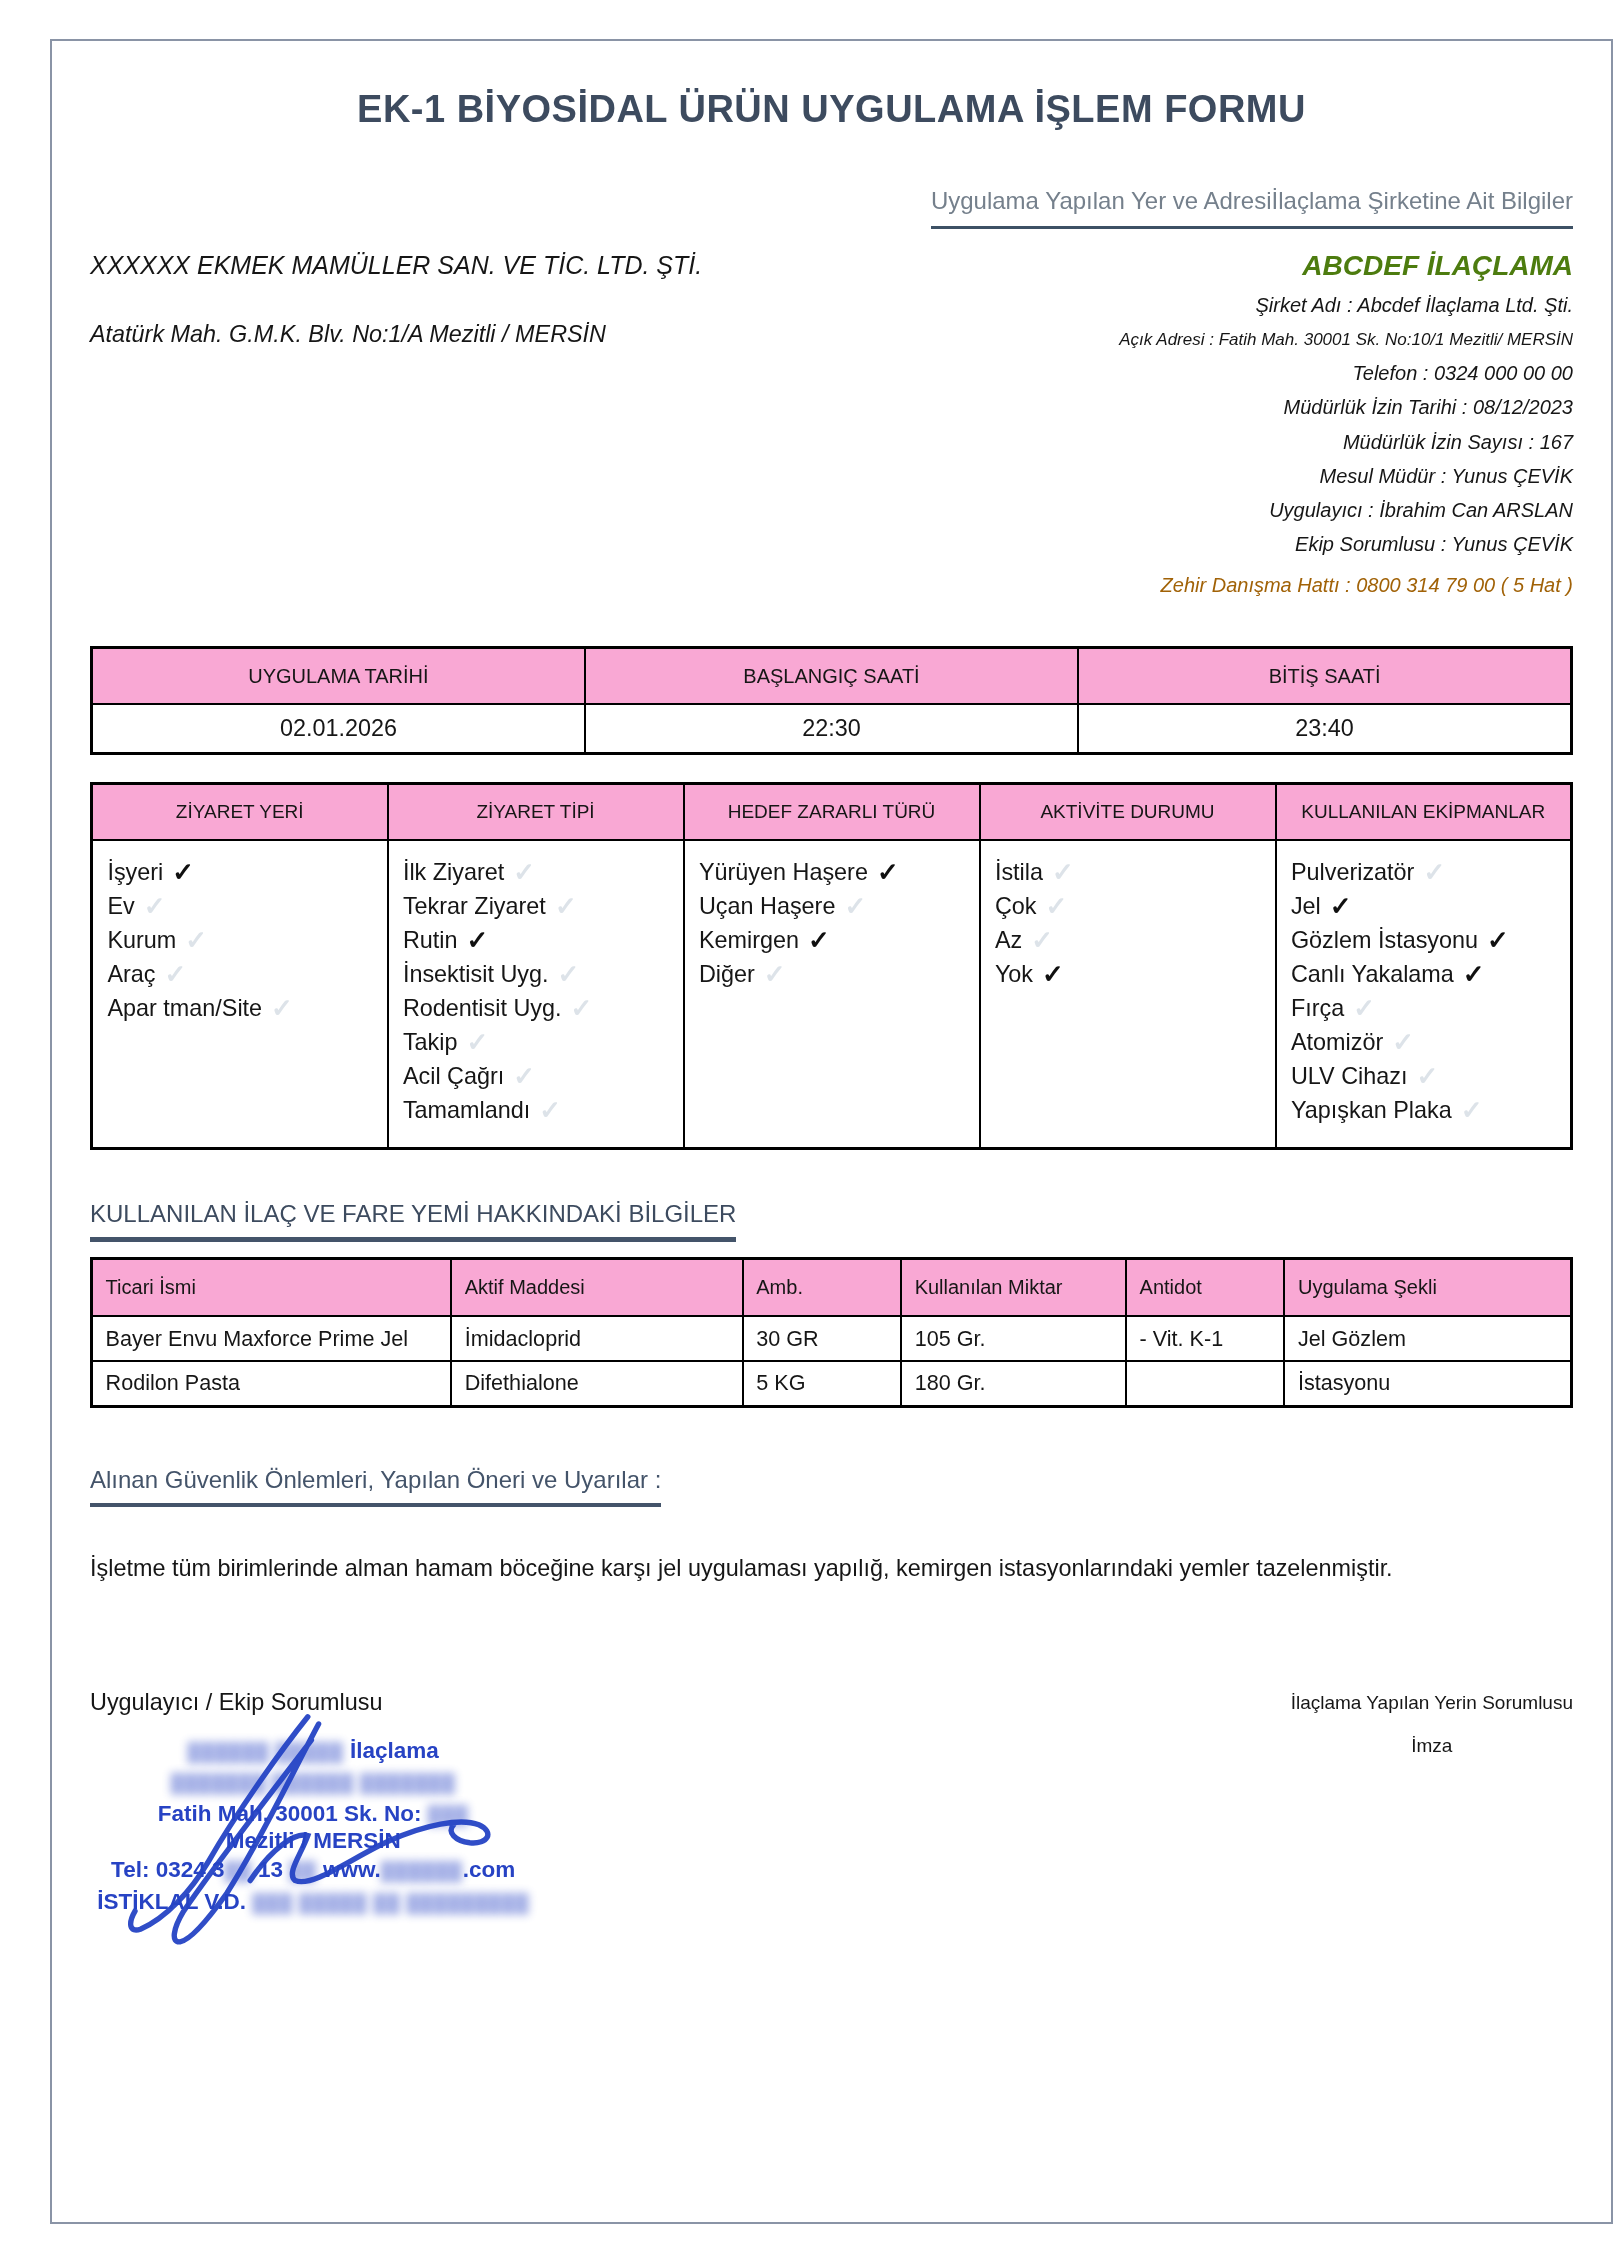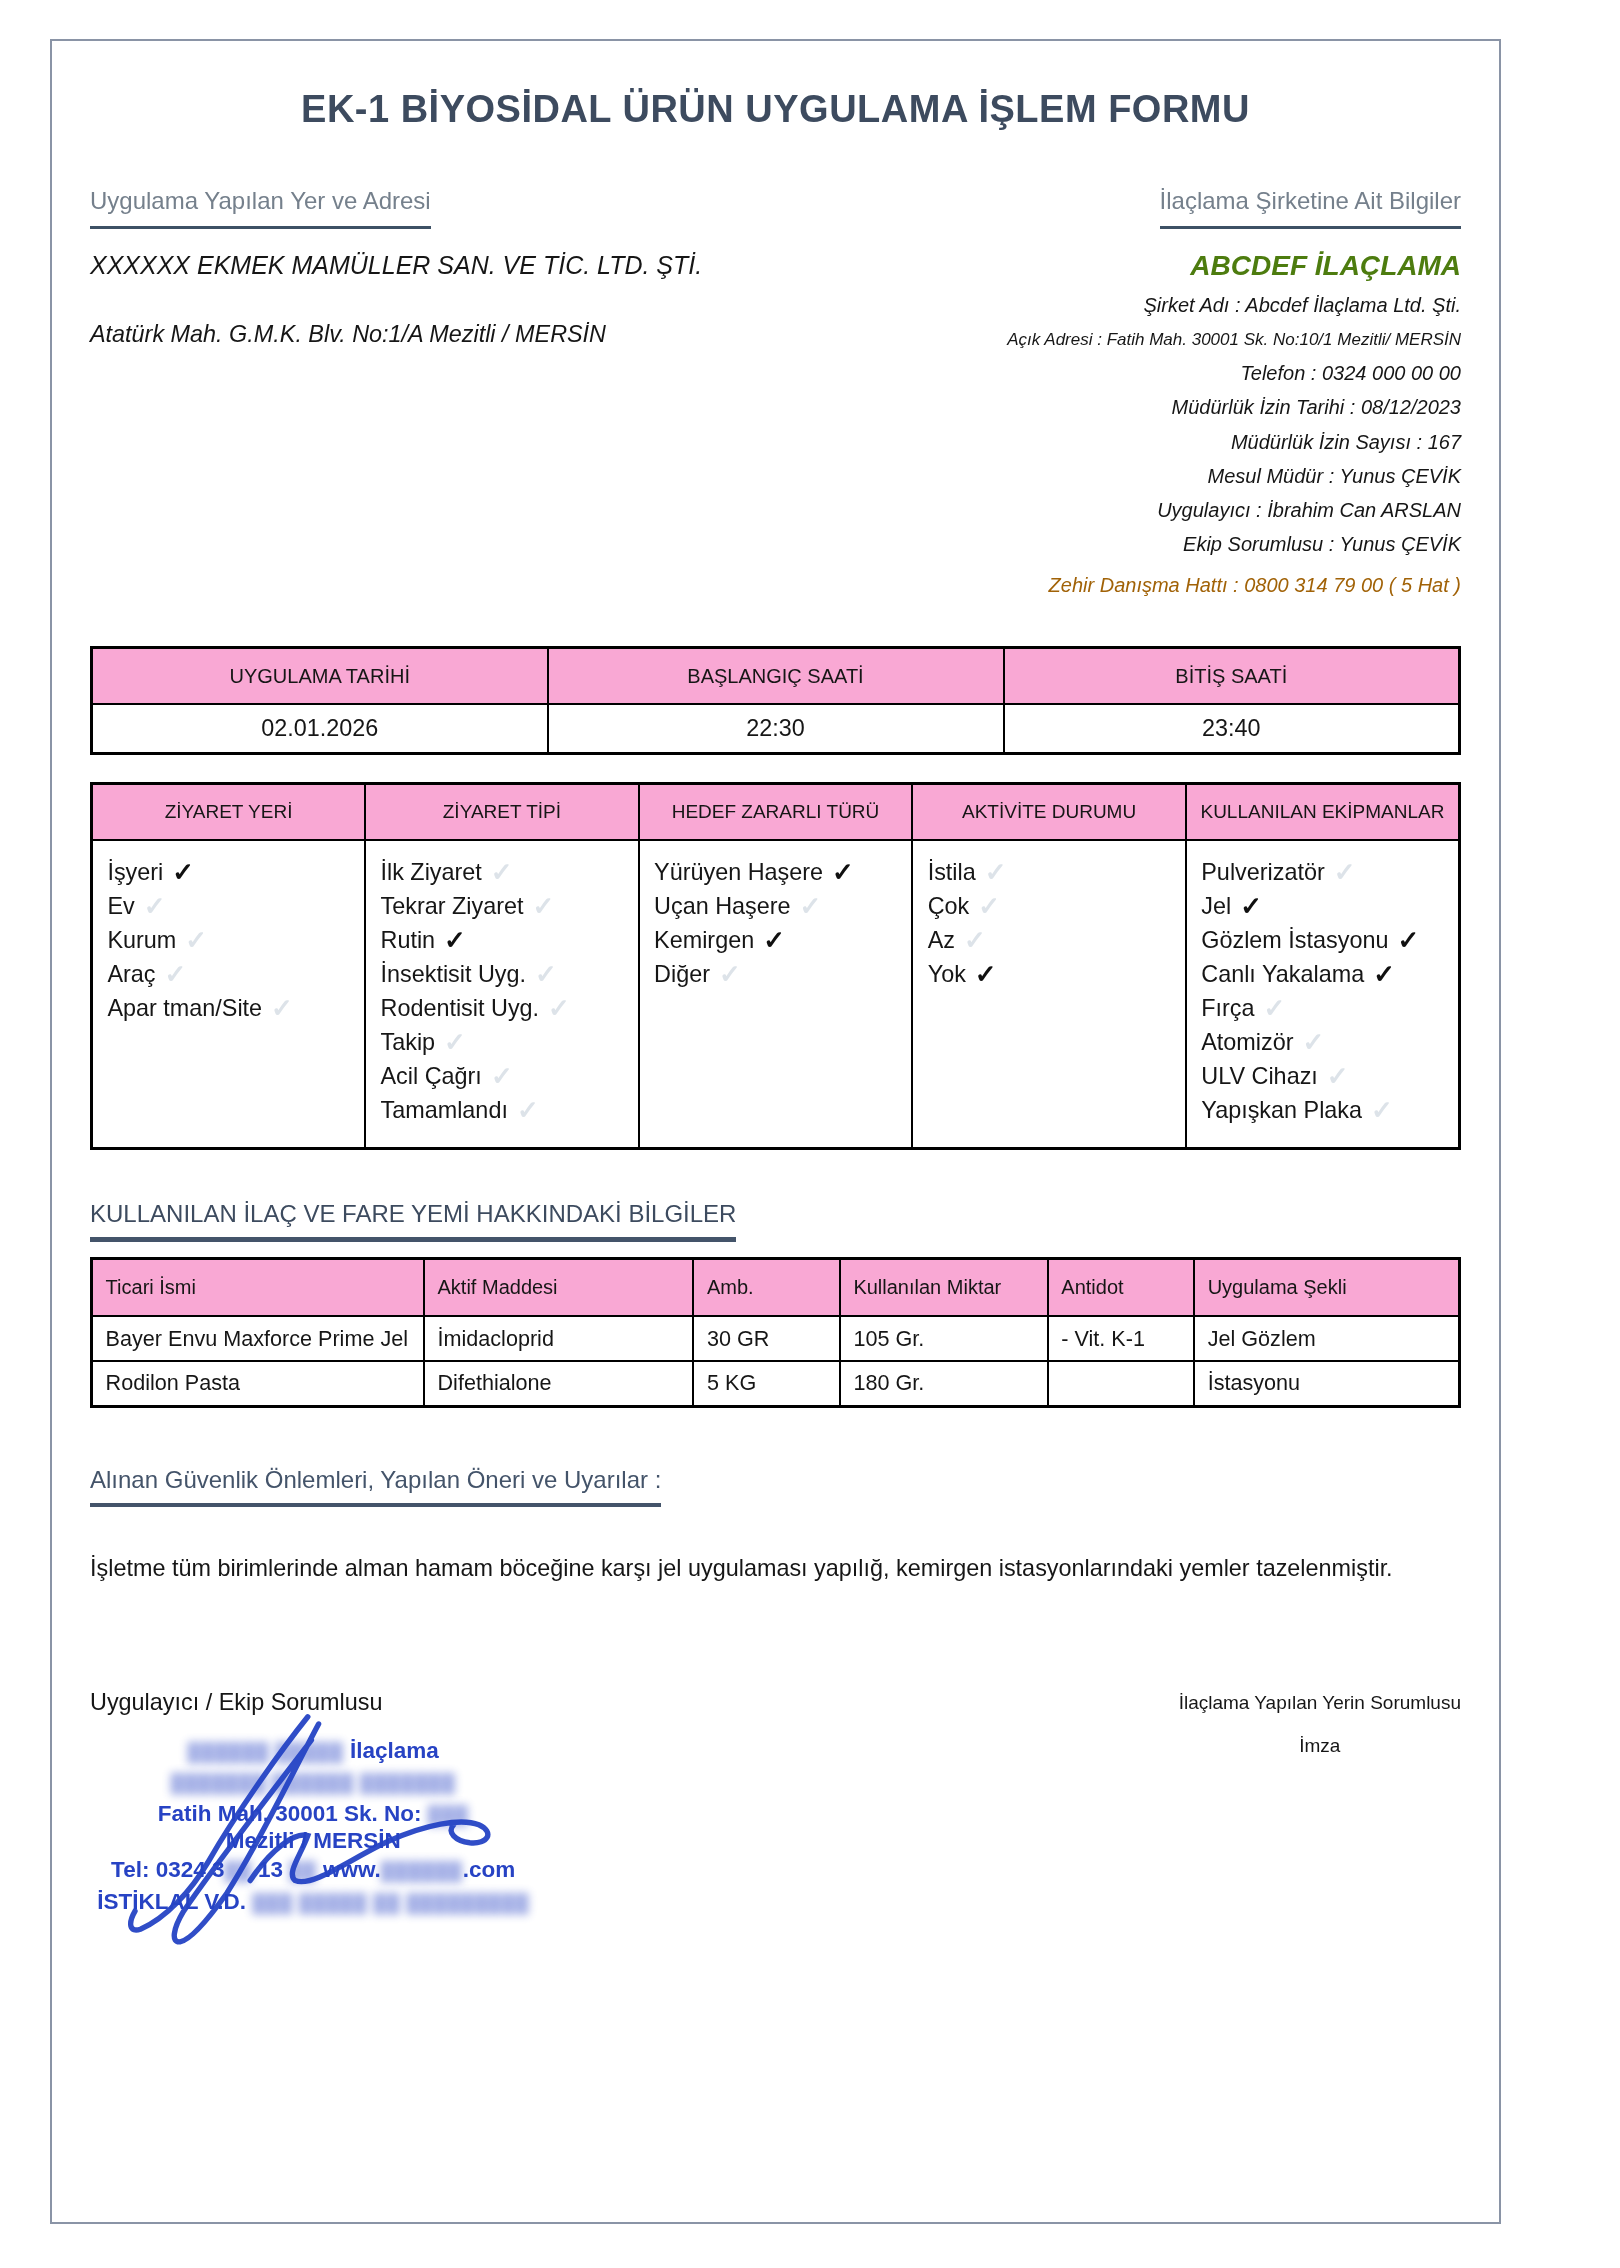--- a/index.html
+++ b/index.html
@@ -2,33 +2,33 @@
 <html lang="tr" style="font-size:14.4px"><head>
 <meta charset="utf-8">
 <style>
   html,body{margin:0;padding:0;}
   body{
     width:1620px;height:2268px;background:#ffffff;position:relative;
     font-family:"Liberation Sans", sans-serif;color:#161616;
     -webkit-font-smoothing:antialiased;
   }
   .frame{
-    position:absolute;left:50px;top:39px;width:1451px;height:2185px;
+    position:absolute;left:50px;top:39px;width:1563px;height:2185px;
     border:2.7px solid #8a94a6;background:#fff;box-sizing:border-box;
   }
   .content{position:relative;height:100%;box-sizing:border-box;padding:0 38px;}
 
   
   .title{
     margin:47px 0 0;text-align:center;font-size:38px;font-weight:700;
     color:#3d4b5f;letter-spacing:0.5px;line-height:43px;
   }
 
   
-  .head-row{display:flex;justify-content:space-between;align-items:flex-start;margin-top:56px;gap:20px;}
+  .head-row{display:flex;justify-content:flex-end;align-items:flex-start;margin-top:56px;}
   .sec-heading{
     display:inline-block;font-size:24px;color:#75808c;
     padding-bottom:11.7px;border-bottom:3.6px solid #3d5165;line-height:27px;
   }
 
   
   .info-row{display:flex;justify-content:space-between;margin-top:21.6px;font-style:italic;}
   .left-col{width:52%;}
   .facility-name{font-size:25px;line-height:31px;}
   .facility-address{font-size:23.4px;margin-top:40px;}

